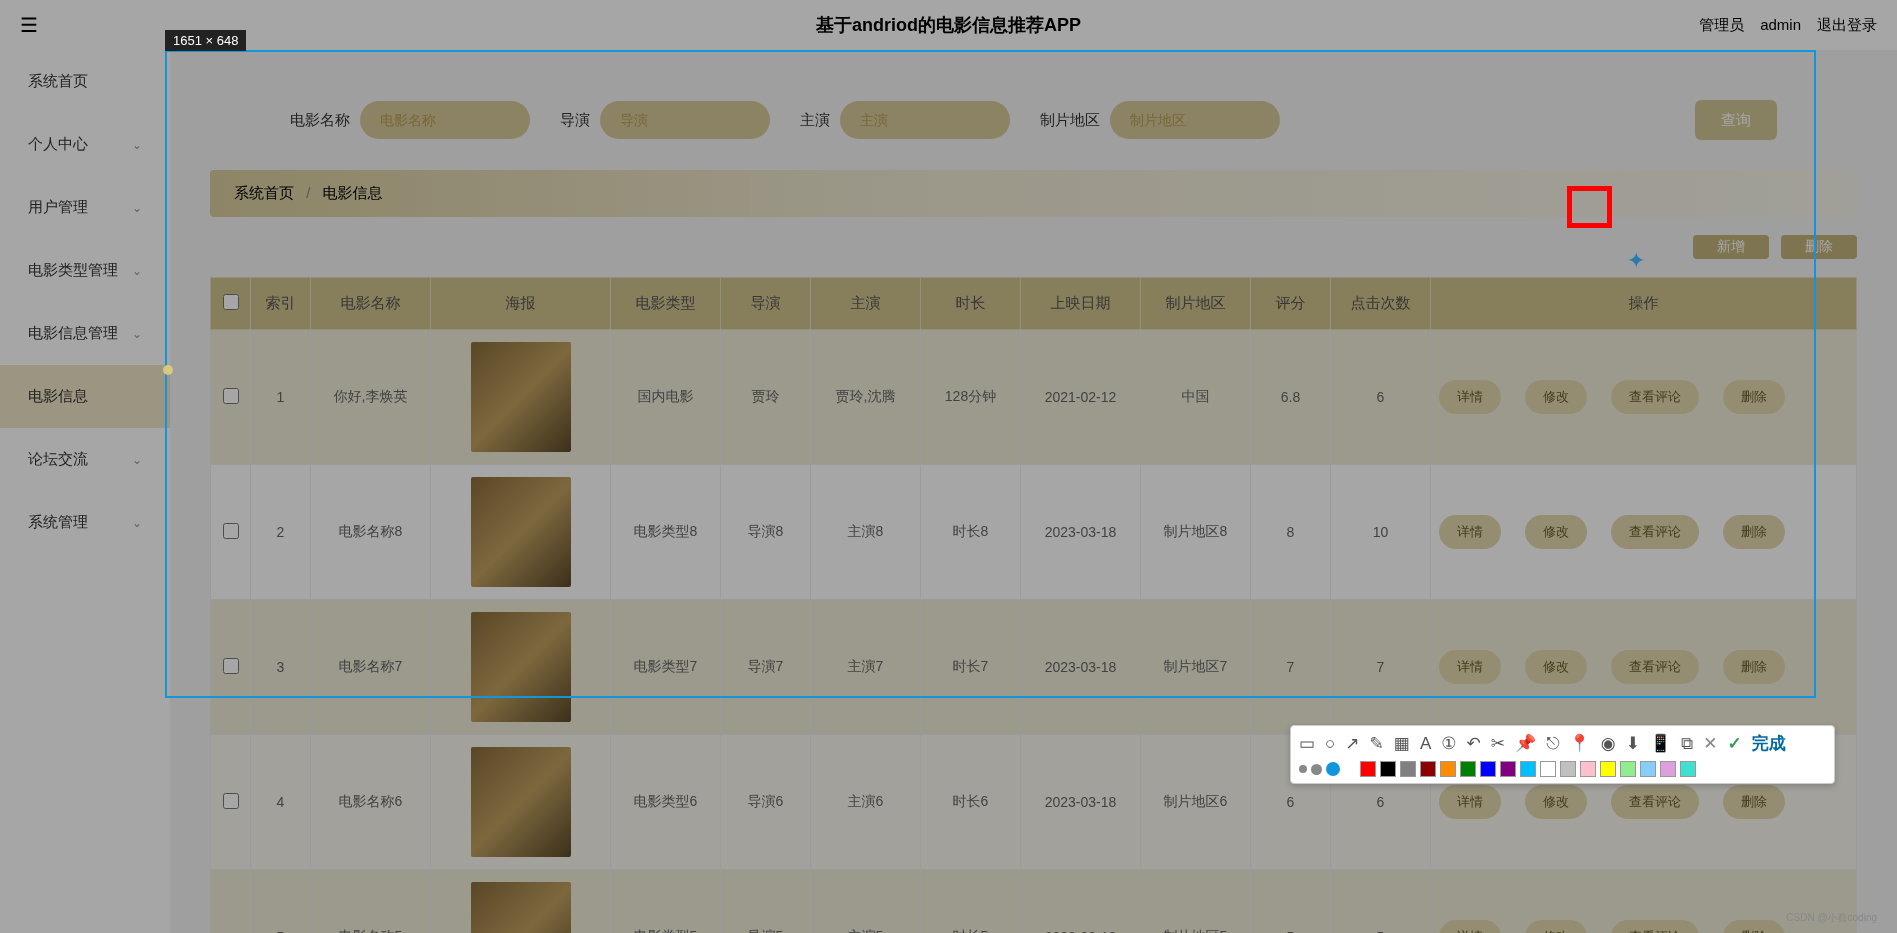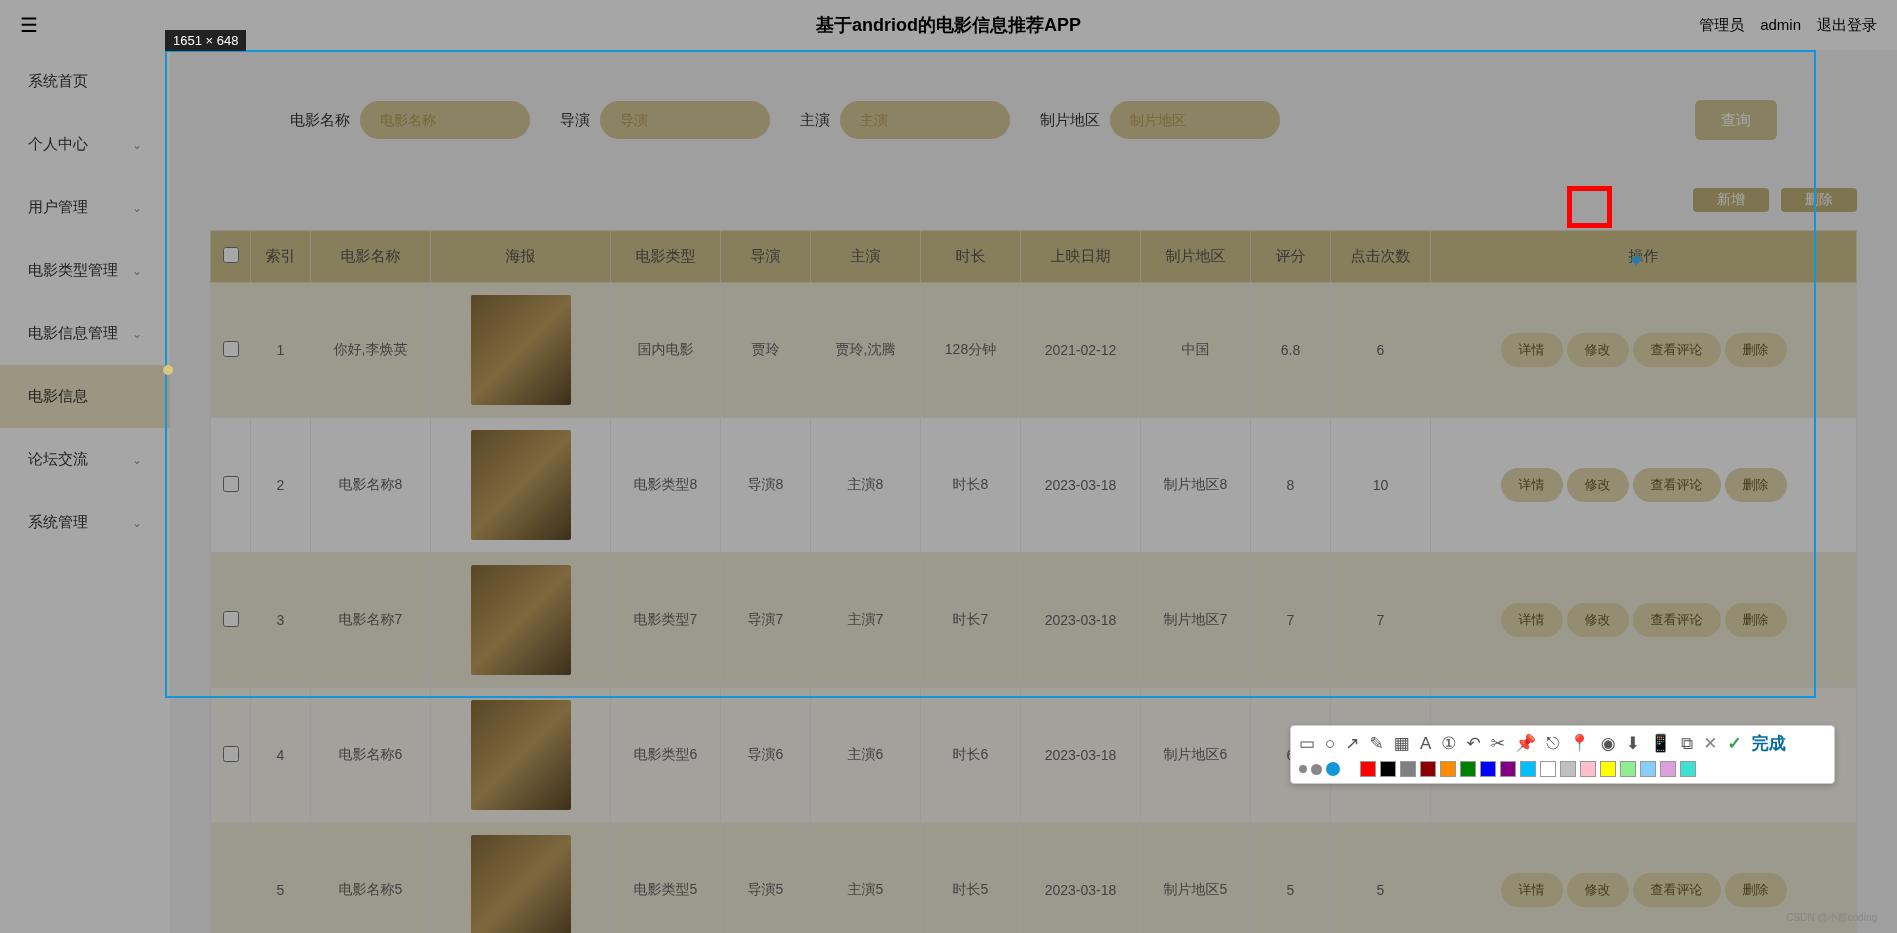--- a/index.html
+++ b/index.html
@@ -31,21 +31,21 @@
 
 .action-bar { display:flex; justify-content:flex-end; gap:12px; padding:18px 0; }
 .act-btn { background:#c2b27b; border:none; border-radius:4px; height:24px; padding:0 24px; color:#fff; font-size:14px; cursor:pointer; }
 
 table { width:100%; border-collapse:collapse; background:#fff; table-layout:fixed; }
 th { background:#d0c28e; color:#555; font-weight:normal; font-size:15px; padding:16px 8px; border:1px solid #e5ddc0; }
 td { padding:12px 8px; text-align:center; font-size:14px; color:#666; border:1px solid #eee; background:#f0ecd9; }
 tbody tr:nth-child(even) td { background:#fff; }
 tbody tr:nth-child(4) td { background:#faf8f0; }
 .poster { width:100px; height:110px; background:linear-gradient(135deg,#8a6d3b,#c0a060,#5d4a2a); margin:0 auto; display:block; border-radius:2px; }
-.row-btns { display:flex; flex-wrap:wrap; gap:4px; justify-content:center; }
+.row-btns { display:flex; flex-wrap:wrap; gap:24px; }
 .row-btn { background:#e3d9b0; border:none; border-radius:18px; padding:8px 18px; font-size:13px; color:#6b5c2a; cursor:pointer; }
 input[type=checkbox]{ width:16px; height:16px; }
 
 
 .sel-badge { position:absolute; top:30px; left:165px; background:#222; color:#fff; font-size:13px; padding:3px 8px; z-index:20; }
 .sel-rect { position:absolute; top:50px; left:165px; width:1651px; height:648px; border:2px solid #1296db; z-index:10; pointer-events:none; }
 .clear-zone { position:absolute; top:50px; left:165px; width:1651px; height:648px; z-index:7; pointer-events:none; }
 .red-box { position:absolute; top:186px; left:1567px; width:45px; height:42px; border:5px solid #f00; z-index:20; }
 .crosshair { position:absolute; top:248px; left:1627px; color:#2a7ab0; font-size:22px; z-index:20; }
 .dot { position:absolute; top:365px; left:163px; width:10px;height:10px;background:#d8c97f;border-radius:50%; z-index:21;}
@@ -121,20 +121,25 @@
       </div>
       <div class="search-group">
         <label>主演</label>
         <input class="pill-input" placeholder="主演" style="">
       </div>
       <div class="search-group">
         <label>制片地区</label>
         <input class="pill-input" placeholder="制片地区" style="">
       </div>
       <button class="search-btn" id="sbtn">查询</button>
+  </div>
+  <div class="breadcrumb">
+    <span>系统首页</span>
+    <span class="sep">/</span>
+    <span>电影信息</span>
   </div>
   <div class="action-bar">
     <button class="act-btn">新增</button>
     <button class="act-btn">删除</button>
   </div>
   <table>
     <colgroup>
       <col style="width:40px">
         <col style="width:60px">
         <col style="width:120px">

